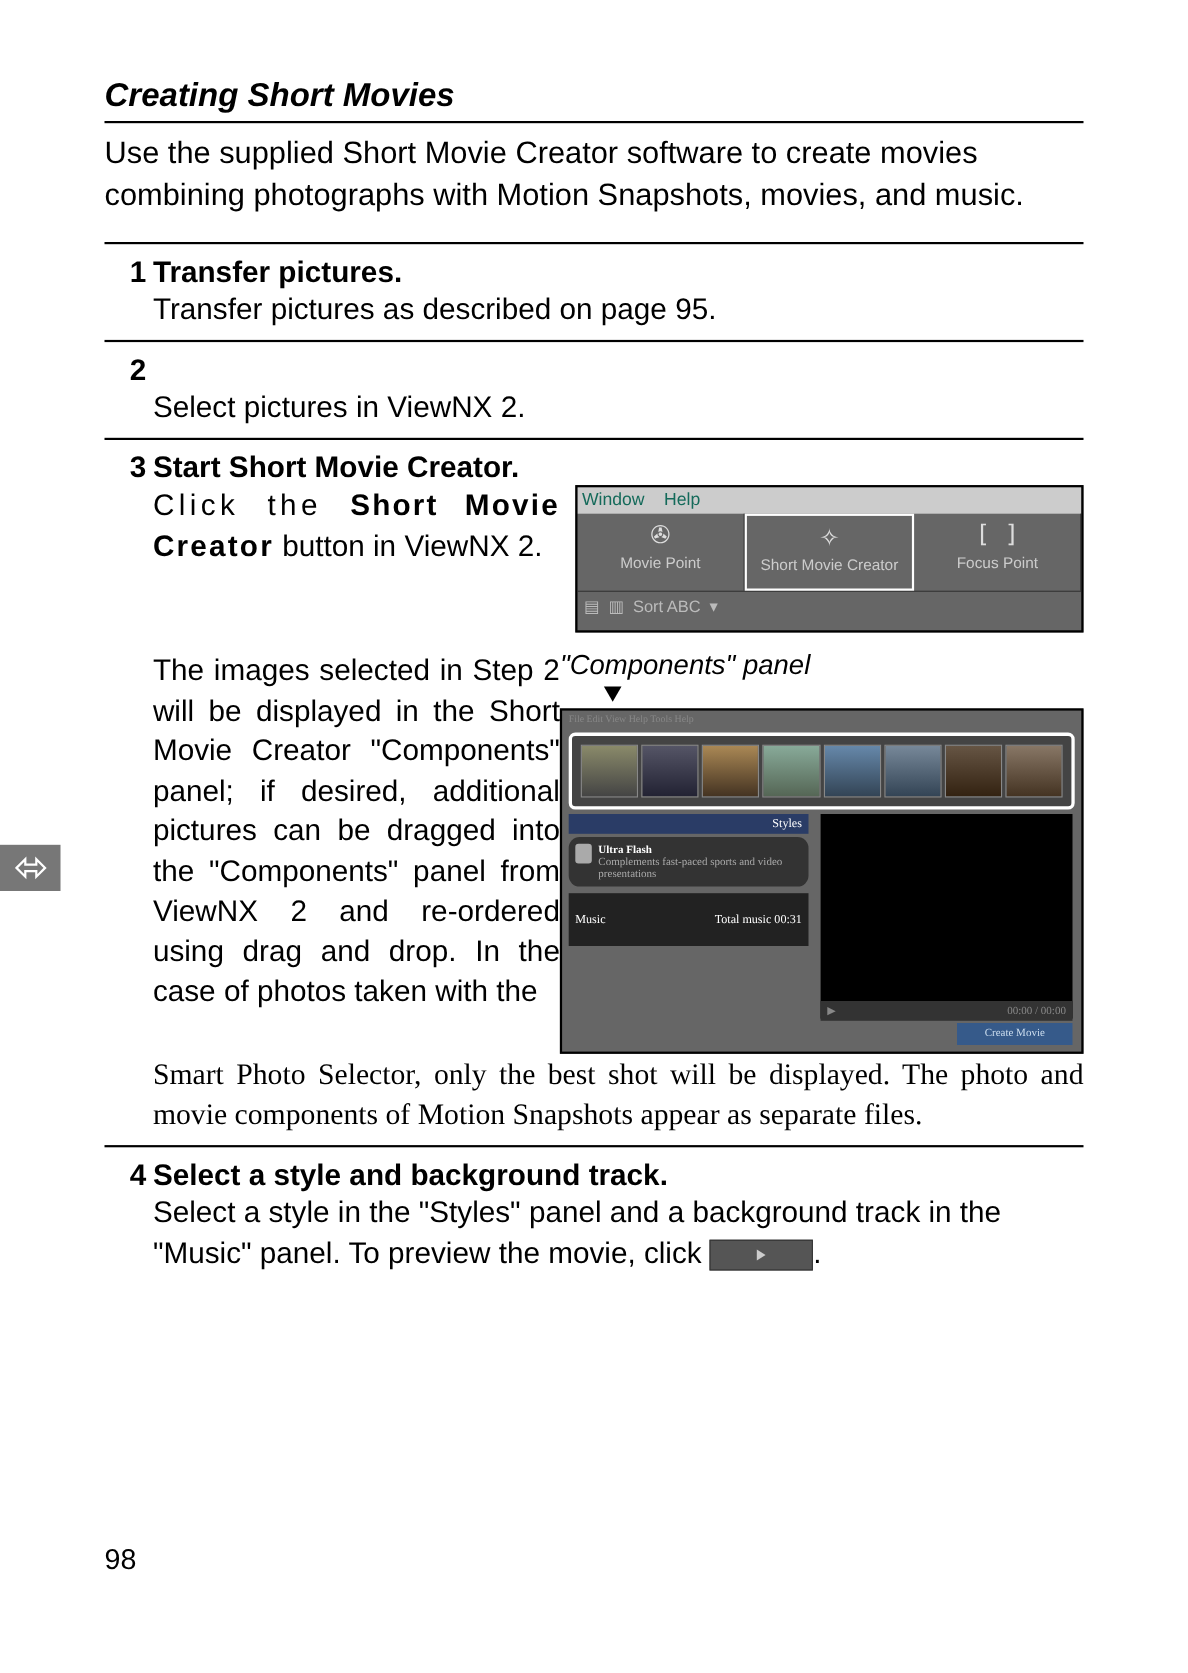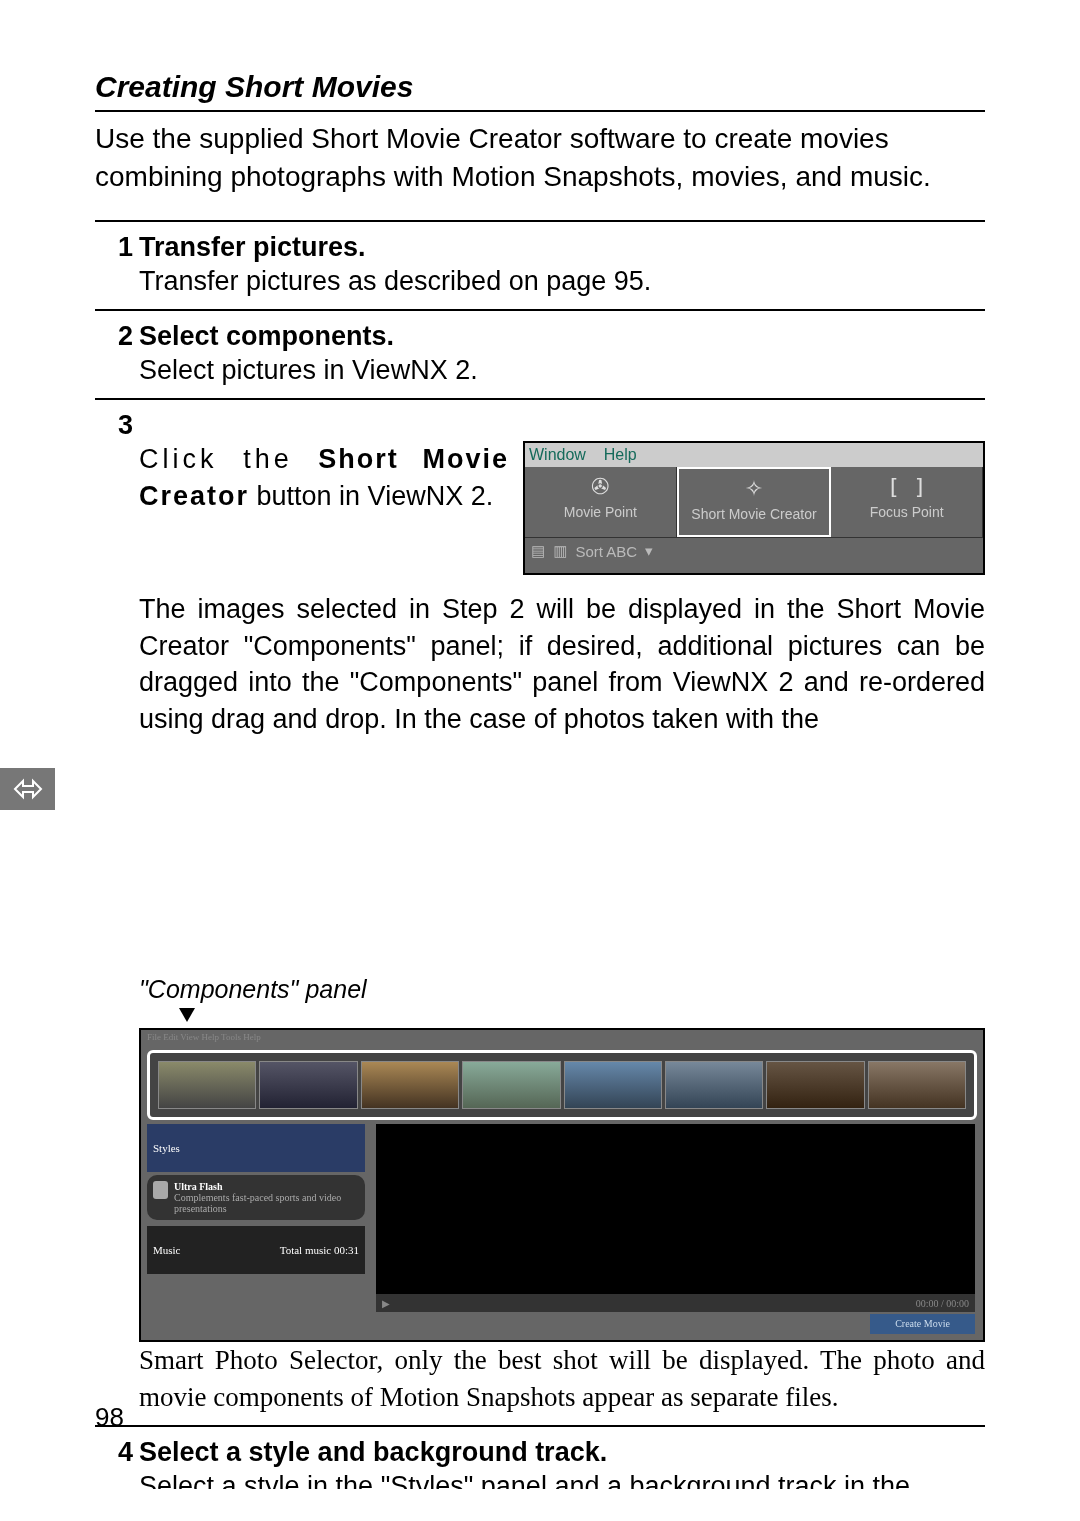--- a/index.html
+++ b/index.html
@@ -74,21 +74,21 @@
   .tb-btn.hl{border:2px solid #fff;}
   .tb-icon{display:block;font-size:22px;line-height:32px;}
   .tb-label{font-size:14px;color:#ccc;white-space:nowrap;}
   .tb-sortrow{padding:4px 6px;color:#bbb;font-size:15px;display:flex;align-items:center;gap:8px;}
   .panel-caption{
     font-style:italic;
     font-size:25px;
     font-family:Arial,Helvetica,sans-serif;
     margin-bottom:4px;
   }
-  .step3b-row{display:flex;gap:14px;margin-top:16px;flex-direction:column;}
+  .step3b-row{display:flex;margin-top:16px;}
   .step3b-text{flex:0 0 370px;text-align:justify;}
   .fig-panel{
     flex:1;
   }
   .fig-panel-box{
     border:2px solid #000;
     background:#666;
     height:310px;
     margin-top:6px;
     position:relative;
@@ -107,21 +107,21 @@
   .thumb.t3{background:linear-gradient(#a85,#432);}
   .thumb.t4{background:linear-gradient(#8a9,#565);}
   .thumb.t5{background:linear-gradient(#68a,#345);}
   .thumb.t6{background:linear-gradient(#789,#345);}
   .thumb.t7{background:linear-gradient(#654,#321);}
   .thumb.t8{background:linear-gradient(#876,#432);}
   .panel-left{
     position:absolute;left:6px;top:94px;width:218px;
   }
   .panel-styles{
-    background:#2a3c66;color:#fff;font-size:11px;padding:18px 6px;margin-bottom:3px;
+    background:#2a3c66;color:#fff;font-size:11px;padding:3px 6px;margin-bottom:3px;text-align:right;
   }
   .panel-style-item{
     background:#333;color:#aaa;padding:6px;font-size:10px;display:flex;gap:6px;align-items:flex-start;border-radius:10px;
   }
   .panel-style-item .ic{width:18px;height:18px;background:#aaa;border-radius:3px;}
   .panel-music{
     background:#222;color:#fff;font-size:11px;padding:18px 6px;margin-top:6px;display:flex;justify-content:space-between;
   }
   .preview-area{
     position:absolute;left:235px;right:8px;top:94px;bottom:30px;background:#000;
@@ -165,28 +165,28 @@
     <div class="step-title-row">
       <div class="step-num">1</div>
       <div class="step-title">Transfer pictures.</div>
     </div>
     <div class="step-body">Transfer pictures as described on page 95.</div>
   </div>
 
   <div class="step-block">
     <div class="step-title-row">
       <div class="step-num">2</div>
-      <div class="step-title">Select components.</div>
     </div>
     <div class="step-body">Select pictures in ViewNX 2.</div>
   </div>
 
   <div class="step-block">
     <div class="step-title-row">
       <div class="step-num">3</div>
+      <div class="step-title">Start Short Movie Creator.</div>
     </div>
     <div class="step3-row" style="padding-left:44px;">
       <div class="step3-text step-body" style="padding-left:0;font-size:27px;">
         <span class="letter-sp">Click the </span><b class="letter-sp2">Short Movie Creator</b><span> button in ViewNX 2.</span>
       </div>
       <div class="fig-toolbar">
         <div class="tb-menubar">
           <span>Window</span>&nbsp;&nbsp;&nbsp;
           <span>Help</span>
         </div>

